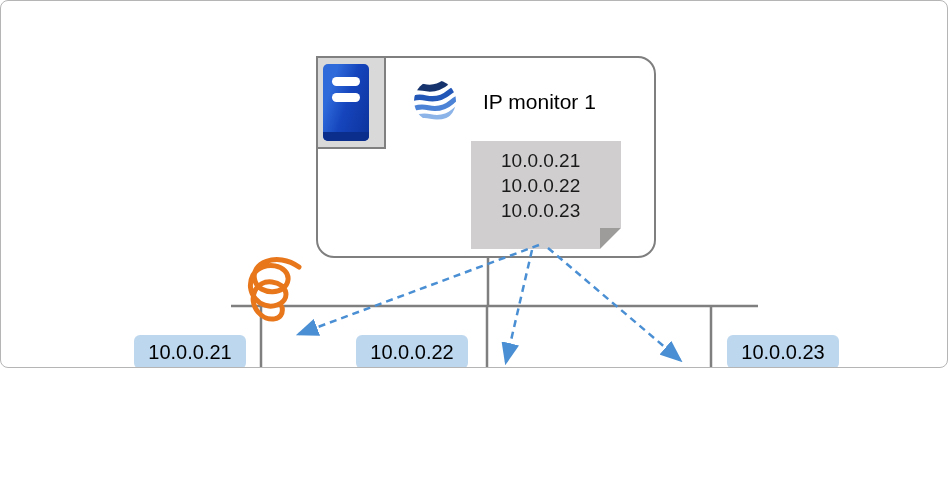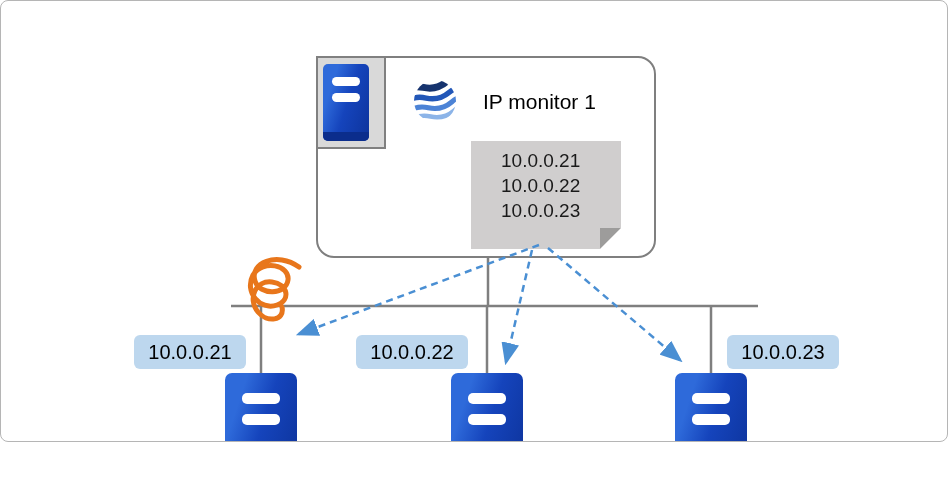--- a/index.html
+++ b/index.html
@@ -1,19 +1,19 @@
 <!DOCTYPE html>
 <html><head>
 <meta charset="utf-8">
 <style>
   * { margin: 0; padding: 0; box-sizing: border-box; }
   body { background: #ffffff; font-family: "Liberation Sans", sans-serif; }
 
   .canvas {
-    position: relative; width: 948px; height: 442px;
+    position: relative; width: 948px; height: 368px;
     background: #ffffff; border: 1px solid #b5b5b5; border-radius: 8px;
     overflow: hidden;
   }
 
   
   .monitor-box {
     position: absolute; left: 315px; top: 55px; width: 340px; height: 202px;
     background: #ffffff; border: 2px solid #7f7f7f; border-radius: 18px;
   }
   .icon-box {

